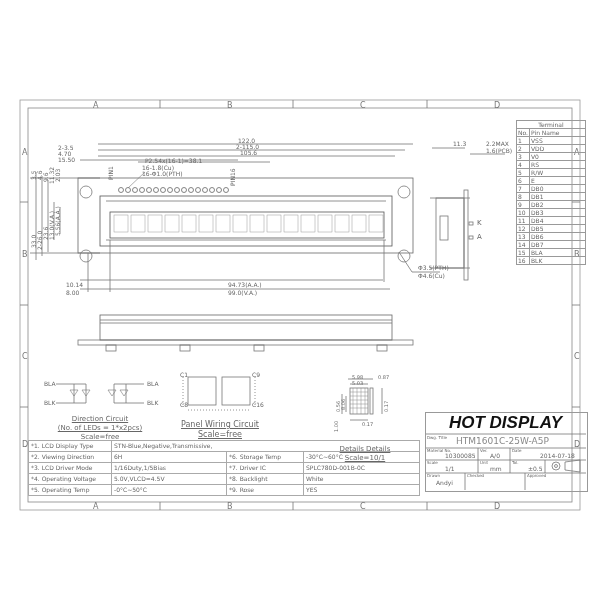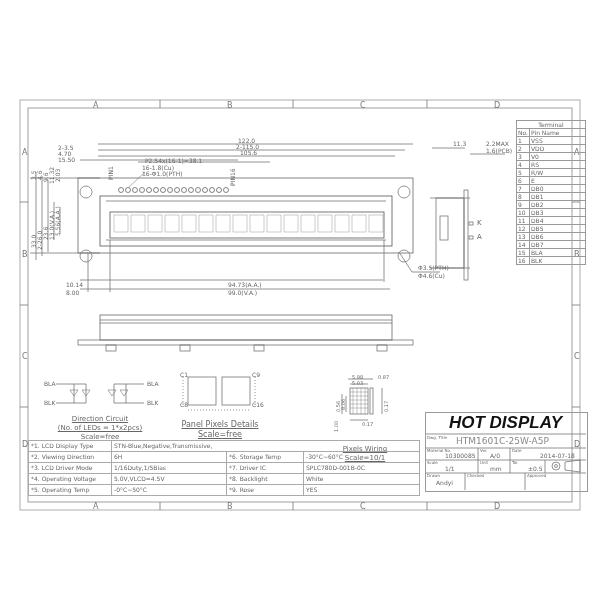--- a/index.html
+++ b/index.html
@@ -319,34 +319,34 @@
   <div>Direction Circuit</div>
   <div>(No. of LEDs = 1*x2pcs)</div>
   <div>Scale=free</div>
 </div>
 
 <span class="t" style="left:180px;top:372px;">C1</span>
 <span class="t" style="left:180px;top:402px;">C8</span>
 <span class="t" style="left:252px;top:372px;">C9</span>
 <span class="t" style="left:252px;top:402px;">C16</span>
 <div class="cap" style="left:170px;top:420px;width:100px;font-size:8px;line-height:10px;">
-  <div>Panel Pixels Details</div>
+  <div>Panel Wiring Circuit</div>
   <div>Scale=free</div>
 </div>
 
 <span class="t" style="left:352px;top:375px;font-size:5px;">5.98</span>
 <span class="t" style="left:378px;top:375px;font-size:5px;">0.87</span>
 <span class="t" style="left:352px;top:381px;font-size:5px;">5.03</span>
 <span class="t" style="left:336px;top:412px;font-size:5px;transform:rotate(-90deg);transform-origin:left top;">0.56</span>
 <span class="t" style="left:341px;top:410px;font-size:5px;transform:rotate(-90deg);transform-origin:left top;">8.06</span>
 <span class="t" style="left:384px;top:412px;font-size:5px;transform:rotate(-90deg);transform-origin:left top;">0.17</span>
 <span class="t" style="left:362px;top:422px;font-size:5px;">0.17</span>
 <span class="t" style="left:334px;top:432px;font-size:5px;transform:rotate(-90deg);transform-origin:left top;">1.00</span>
 <div class="cap" style="left:330px;top:445px;width:70px;font-size:7px;">
-  <div>Pixels Wiring</div>
+  <div>Details Details</div>
   <div>Scale=10/1</div>
 </div>
 
 <table class="spec">
   <tbody>
       <tr>
     <td style="width:78px;">*1. LCD Display Type</td>
     <td colspan="3">STN-Blue,Negative,Transmissive,</td>
   </tr>
   <tr>

